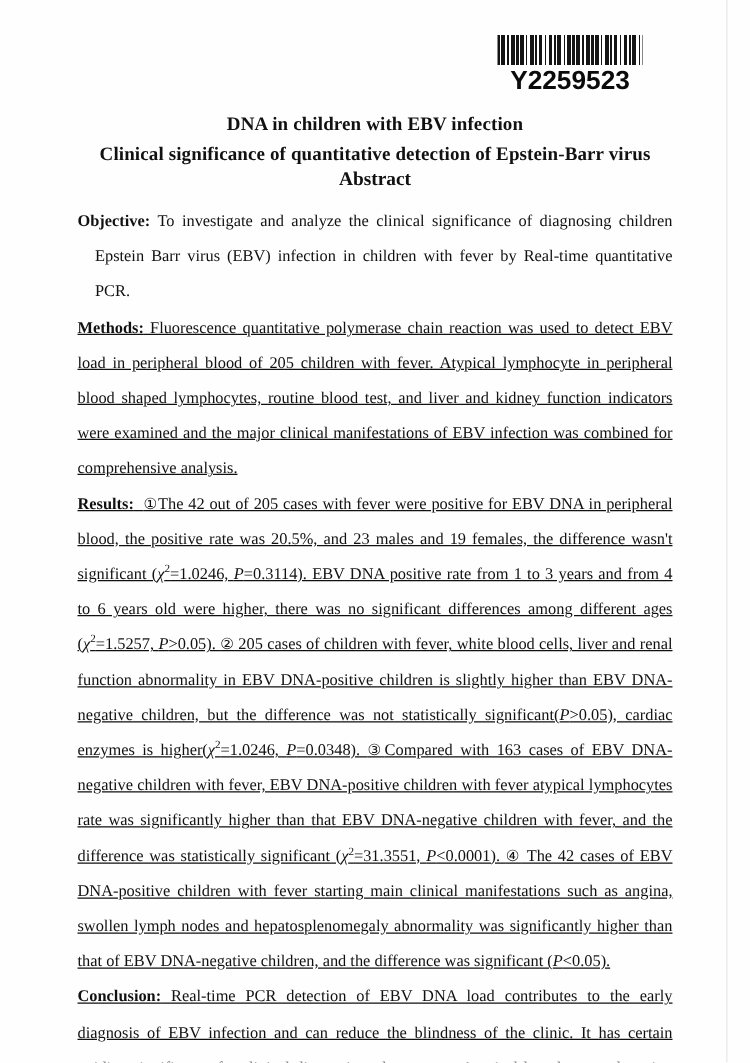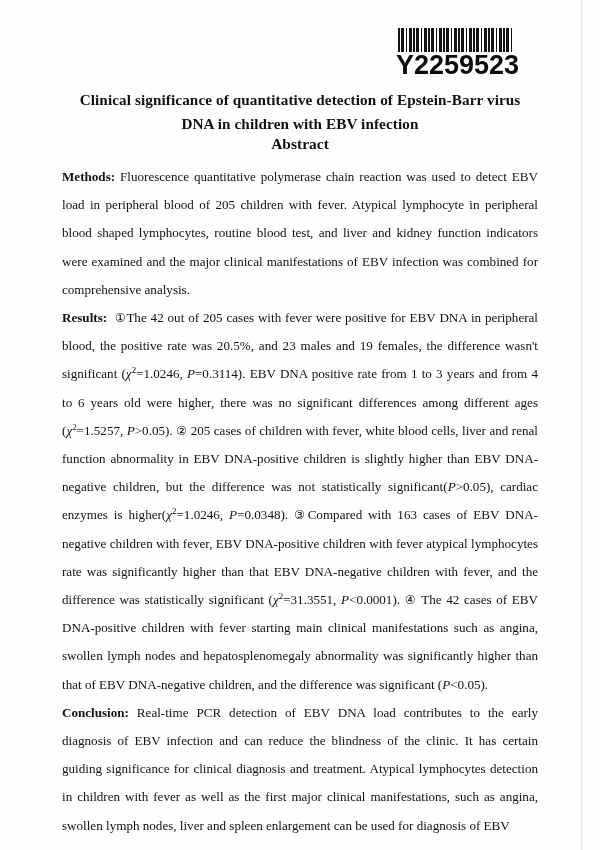--- a/index.html
+++ b/index.html
@@ -56,21 +56,21 @@
       #ffffff 6px, #ffffff 8px,
       #141414 8px, #141414 9px,
       #ffffff 9px, #ffffff 11px,
       #141414 11px, #141414 14px,
       #ffffff 14px, #ffffff 15px
     );
   }
   .barcode-number {
     font-family: "Liberation Sans", "DejaVu Sans", sans-serif;
     font-weight: bold;
-    font-size: 27px;
+    font-size: 21px;
     letter-spacing: 0px;
     line-height: 24px;
     margin-top: 1px;
     color: #0b0b0b;
   }
 
   
   .doc-title {
     position: absolute;
     top: 88px;
@@ -110,20 +110,21 @@
     text-justify: inter-word;
     font-size: 13.1px;
     line-height: 28.2px;
     margin: 0 0 0 0;
     hyphens: none;
   }
   
   .para.flush {
     text-indent: 0;
     padding-left: 0;
+    text-decoration: underline;
   }
   
   .para.indent-cont {
     padding-left: 14px;
     text-indent: -14px;
   }
 
   .lbl {
     font-weight: bold;
   }
@@ -149,28 +150,29 @@
 <div class="page">
 
   <div class="page-edge-right"></div>
 
   <div class="barcode-block">
     <div class="barcode-bars"></div>
     <div class="barcode-number">Y2259523</div>
   </div>
 
   <div class="doc-title">
+    <span class="title-line">DNA in children with EBV infection</span>
     <span class="title-line">Clinical significance of quantitative detection of Epstein-Barr virus</span>
-    <span class="title-line">DNA in children with EBV infection</span>
   </div>
 
   <div class="abstract-heading">Abstract</div>
 
   <div class="body-wrap">
 
+    <p class="para indent-cont"><span class="lbl">Objective:</span><span> To investigate and analyze the clinical significance of diagnosing children Epstein Barr virus (EBV) infection in children with fever by Real-time quantitative PCR.</span></p>
 
     <p class="para flush"><span class="lbl">Methods:</span><span> Fluorescence quantitative polymerase chain reaction was used to detect EBV load in peripheral blood of 205 children with fever. Atypical lymphocyte in peripheral blood shaped lymphocytes, routine blood test, and liver and kidney function indicators were examined and the major clinical manifestations of EBV infection was combined for comprehensive analysis.</span></p>
 
     <p class="para flush"><span class="lbl">Results:</span><span>&nbsp; </span><span class="circnum">①</span><span>The 42 out of 205 cases with fever were positive for EBV DNA in peripheral blood, the positive rate was 20.5%, and 23 males and 19 females, the difference wasn't significant (</span><span class="chi">χ</span><sup>2</sup><span>=1.0246, </span><span class="italic">P</span><span>=0.3114). EBV DNA positive rate from 1 to 3 years and from 4 to 6 years old were higher, there was no significant differences among different ages (</span><span class="chi">χ</span><sup>2</sup><span>=1.5257, </span><span class="italic">P</span><span>&gt;0.05). </span><span class="circnum">②</span><span> 205 cases of children with fever, white blood cells, liver and renal function abnormality in EBV DNA-positive children is slightly higher than EBV DNA-negative children, but the difference was not statistically significant(</span><span class="italic">P</span><span>&gt;0.05), cardiac enzymes is higher(</span><span class="chi">χ</span><sup>2</sup><span>=1.0246, </span><span class="italic">P</span><span>=0.0348). </span><span class="circnum">③</span><span>Compared with 163 cases of EBV DNA-negative children with fever, EBV DNA-positive children with fever atypical lymphocytes rate was significantly higher than that EBV DNA-negative children with fever, and the difference was statistically significant (</span><span class="chi">χ</span><sup>2</sup><span>=31.3551, </span><span class="italic">P</span><span>&lt;0.0001). </span><span class="circnum">④</span><span> The 42 cases of EBV DNA-positive children with fever starting   main clinical manifestations such as angina, swollen lymph nodes and hepatosplenomegaly   abnormality was significantly higher than that of EBV DNA-negative children, and the difference was significant (</span><span class="italic">P</span><span>&lt;0.05).</span></p>
 
     <p class="para flush"><span class="lbl">Conclusion:</span><span> Real-time PCR detection of EBV DNA load contributes to the early diagnosis of EBV infection and can reduce the blindness of the clinic. It has certain guiding significance for clinical diagnosis and treatment. Atypical lymphocytes detection in children with fever as well as the first major clinical manifestations, such as angina, swollen lymph nodes, liver and spleen enlargement can be used for diagnosis of EBV</span></p>
 
   </div>
 </div>
 

